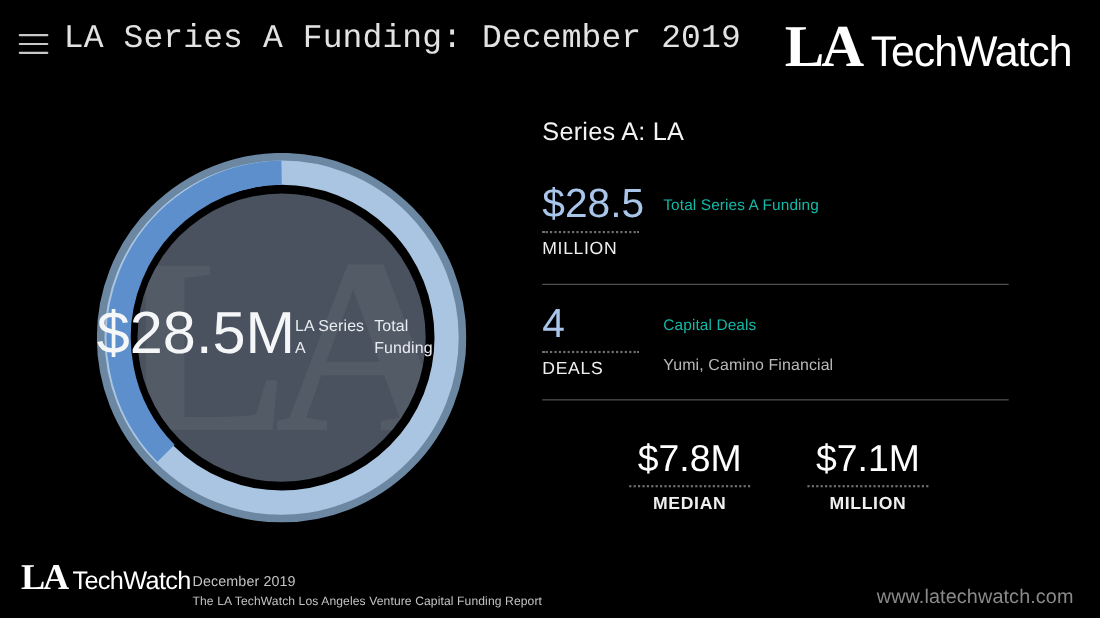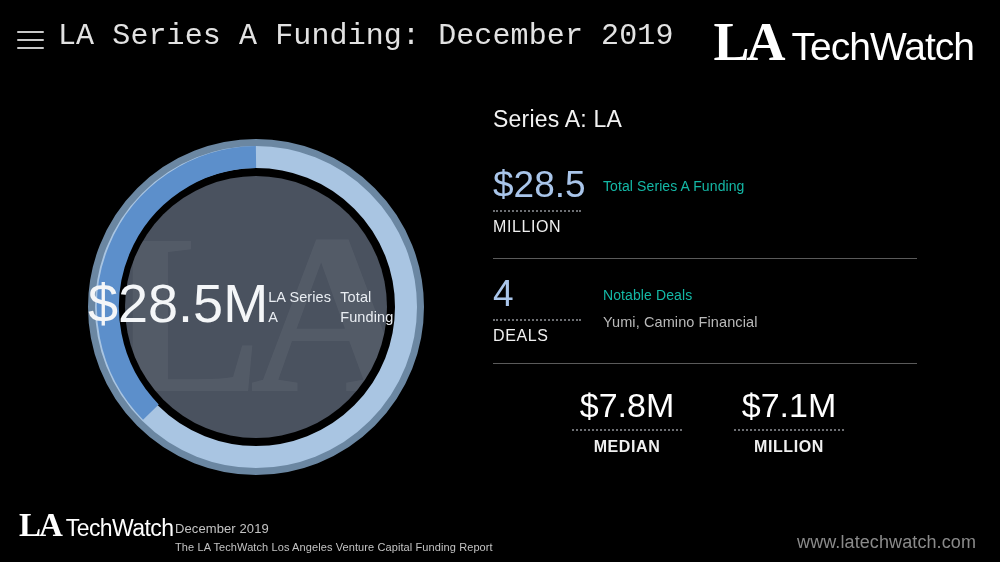--- a/index.html
+++ b/index.html
@@ -166,32 +166,32 @@
     font-size: 14px;
     font-weight: 400;
     color: #14b8a6;
     letter-spacing: 0.1px;
   }
   .stat-desc-sub {
     font-size: 14.5px;
     font-weight: 400;
     color: #b9b9b9;
     letter-spacing: 0.1px;
-    margin-top: 11px;
+    margin-top: 21px;
   }
 
   #row-funding { margin-bottom: 22px; }
   #row-deals   { margin-top: 16px; margin-bottom: 18px; }
 
   
   #row-pair {
     display: flex;
     justify-content: center;
     gap: 32px;
-    margin-top: 24px;
+    margin-top: 36px;
   }
   .pair-block {
     display: flex;
     flex-direction: column;
     align-items: center;
     width: 130px;
   }
   .pair-num {
     font-size: 34px;
     font-weight: 300;
@@ -312,21 +312,21 @@
 
   <div class="divider"></div>
 
   <div class="stat-row" id="row-deals">
     <div class="stat-block">
       <div class="stat-num">4</div>
       <div class="stat-dots"></div>
       <div class="stat-unit">DEALS</div>
     </div>
     <div class="stat-desc">
-      <div class="stat-desc-main">Notable Deals</div>
+      <div class="stat-desc-main">Capital Deals</div>
       <div class="stat-desc-sub">Yumi, Camino Financial</div>
     </div>
   </div>
 
   <div class="divider"></div>
 
   <div id="row-pair">
     <div class="pair-block">
       <div class="pair-num">$7.8M</div>
       <div class="pair-dots"></div>

